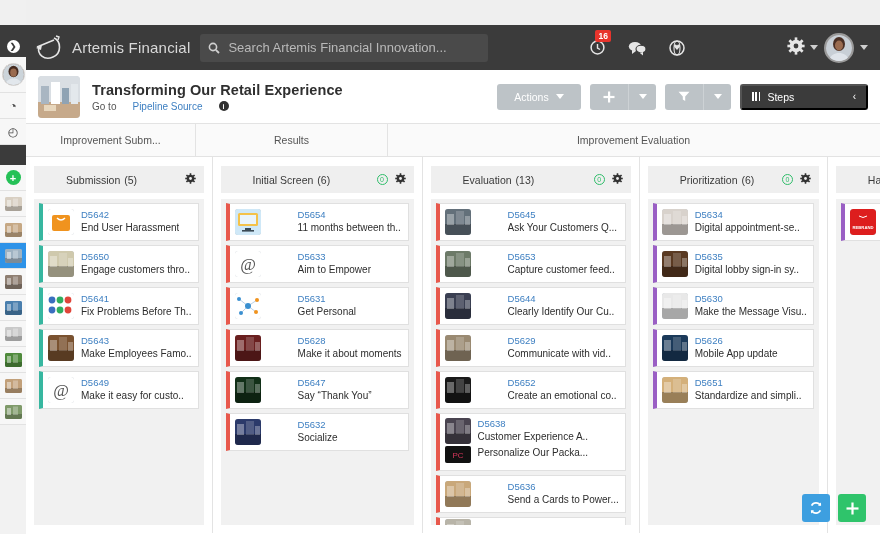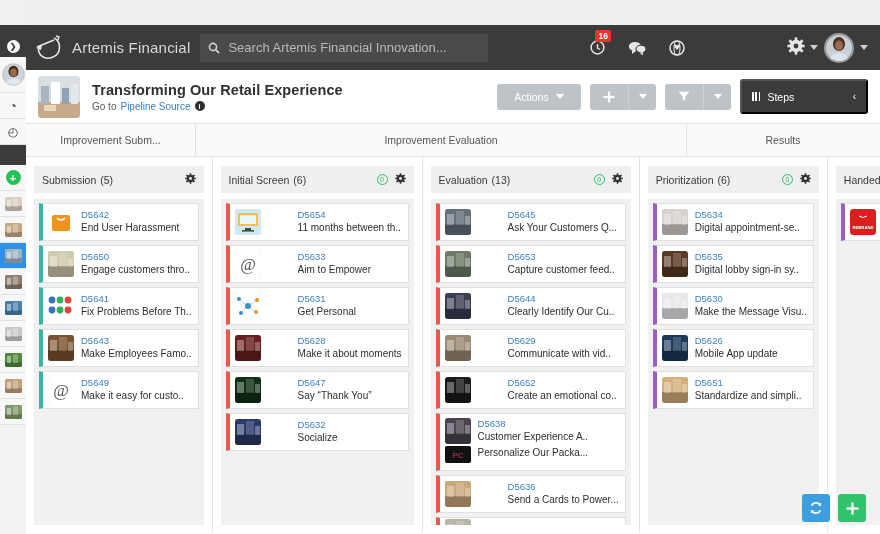--- a/index.html
+++ b/index.html
@@ -68,57 +68,57 @@
   .rail-plus { width:15px;height:15px;border-radius:50%;background:#25c157;color:#fff;font-size:11px;
     display:flex;align-items:center;justify-content:center;font-weight:bold; }
 
   
   .content { position:absolute; left:26px; top:70px; width:854px; height:464px; background:#fff; }
 
   
   .titlebar { height:54px; display:flex; align-items:center; padding:0 12px; border-bottom:1px solid #e3e3e3; background:#fff;}
   .title-thumb { width:42px;height:42px;border-radius:4px;overflow:hidden;margin-right:12px;flex:none; background:#cfd6dd; position:relative;}
   .title-text h1 { font-size:14.5px; font-weight:bold; color:#2f2f2f; letter-spacing:.1px; }
-  .title-sub { font-size:10px; color:#555; margin-top:3px; display:flex; align-items:center; gap:4px;}
+  .title-sub { font-size:10px; color:#555; margin-top:3px; display:flex; align-items:center; gap:16px;}
   .title-sub a { color:#3d7fc1; text-decoration:none; }
   .info-dot { width:10px;height:10px;border-radius:50%;background:#2f2f2f;color:#fff;font-size:7px;
     display:inline-flex;align-items:center;justify-content:center;font-weight:bold; }
 
   .tb-actions { margin-left:auto; display:flex; align-items:center; gap:9px; }
   .btn { background:#bdc3c7; border:0; border-radius:3px; color:#fff; font-size:10.5px;
          height:26px; display:flex; align-items:center; justify-content:center; gap:7px;
          font-family:"Liberation Sans", sans-serif; cursor:pointer; }
   .btn-actions { width:84px; }
   .btn-grp { display:flex; }
   .btn-grp .btn { border-radius:0; }
   .btn-grp .btn:first-child { border-radius:3px 0 0 3px; }
   .btn-grp .btn:last-child { border-radius:0 3px 3px 0; border-left:1px solid #cdd2d5; }
   .btn-plus { width:38px; font-size:14px; }
   .btn-cdn { width:28px; }
   .btn-filt { width:38px; }
-  .btn-steps { background:#3b3b3b; width:128px; justify-content:space-between; padding:0 10px; height:35px;
+  .btn-steps { background:#3b3b3b; width:128px; justify-content:space-between; padding:0 10px; height:26px;
     border-radius:3px; color:#fff; font-size:10.5px; display:flex; align-items:center;}
   .steps-left { display:flex; align-items:center; gap:7px; }
   .bars { display:inline-flex; gap:1.5px; }
   .bars i { display:block; width:1.8px; height:9px; background:#fff; }
   .caret-w { width:0;height:0;border-left:4px solid transparent;border-right:4px solid transparent;border-top:5px solid #fff; }
 
   
   .phases { display:flex; height:33px; border-bottom:1px solid #e3e3e3; background:#fafafa; }
   .phase { display:flex; align-items:center; justify-content:center; font-size:10.5px; color:#555;
            border-right:1px solid #e3e3e3; }
   .phase:last-child { border-right:0; }
 
   
   .board { display:flex; height:376px; }
   .col { border-right:1px solid #e3e3e3; display:flex; flex-direction:column; background:#fff; }
   .col:last-child { border-right:0; }
   .col-head { margin:9px 8px 6px 8px; height:27px; background:#efefef; display:flex; align-items:center;
               padding:0 8px; font-size:10.5px; color:#3a3a3a; }
-  .col-head .nm { white-space:nowrap; overflow:hidden; }
+  .col-head .nm { white-space:nowrap; overflow:hidden;margin-left:24px; }
   .col-head .ct { margin-left:4px; }
   .col-head .spacer { margin-left:auto; }
   .circ0 { width:11px;height:11px;border-radius:50%;border:1.4px solid #2fbd6a;color:#2fbd6a;
           font-size:7px;display:flex;align-items:center;justify-content:center; margin-right:7px;}
   .gear-sm { font-size:11px; color:#333; }
 
   .col-body { flex:1; margin:0 8px 8px 8px; background:#f1f1f1; padding:4px 5px 5px 5px; overflow:hidden; }
 
   .card { background:#fff; border:1px solid #e0e0e0; border-left-width:4px; margin-bottom:4px;
           height:38px; display:flex; align-items:center; padding:0 6px 0 5px; }
@@ -390,25 +390,25 @@
           </span>
           <span style="font-size:10px;">‹</span>
         </button>
       </div>
     </div>
 
     <div class="phases" id="phases">
         <div class="phase" style="width: 170px; flex: 0 0 170px;">
           <span>Improvement Subm...</span>
         </div>
+        <div class="phase" style="width: 192px; flex: 0 0 192px;">
+          <span>Results</span>
+        </div>
         <div class="phase" style="width: 491px; flex: 0 0 491px;">
           <span>Improvement Evaluation</span>
-        </div>
-        <div class="phase" style="width: 192px; flex: 0 0 192px;">
-          <span>Results</span>
         </div>
       </div>
 
     <div class="board" id="board">
         <div class="col" style="flex: 0 0 170px;">
           <div class="col-head">
             <span class="nm">Submission</span>
             <span class="ct">(5)</span>
             <span class="spacer"></span>
             <span class="gear-sm"><svg width="11" height="11" viewBox="0 0 18 18">

